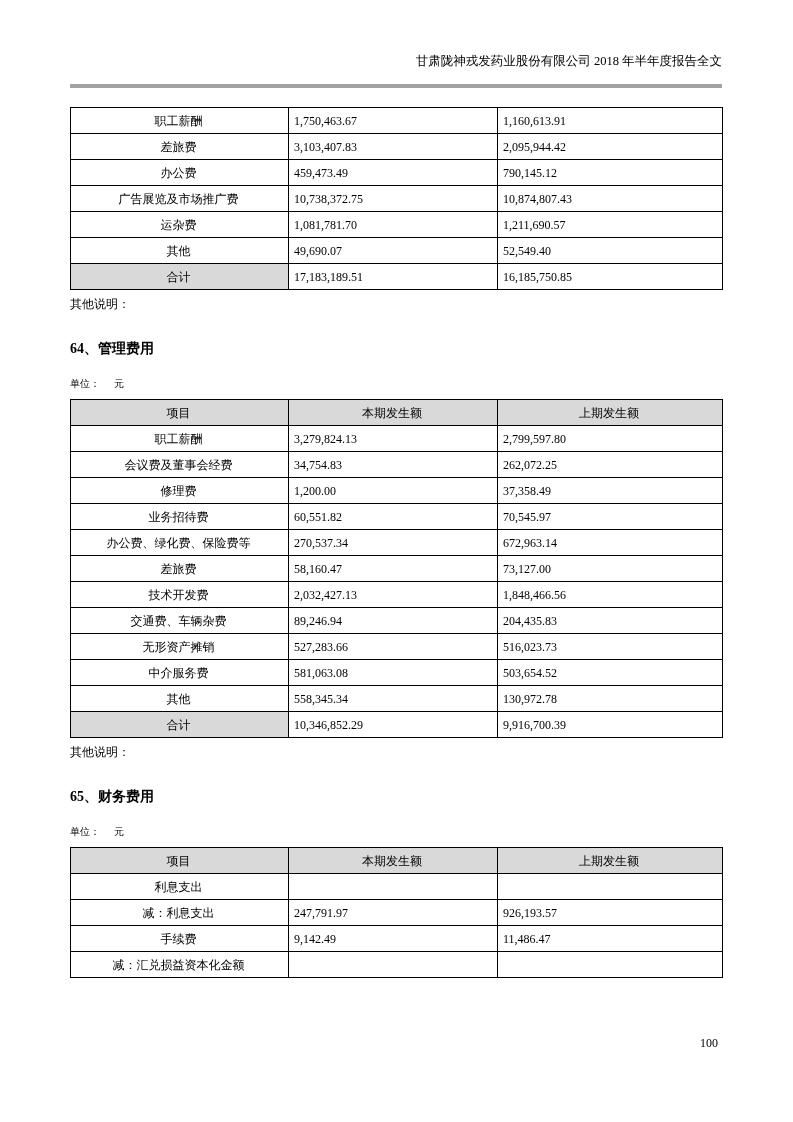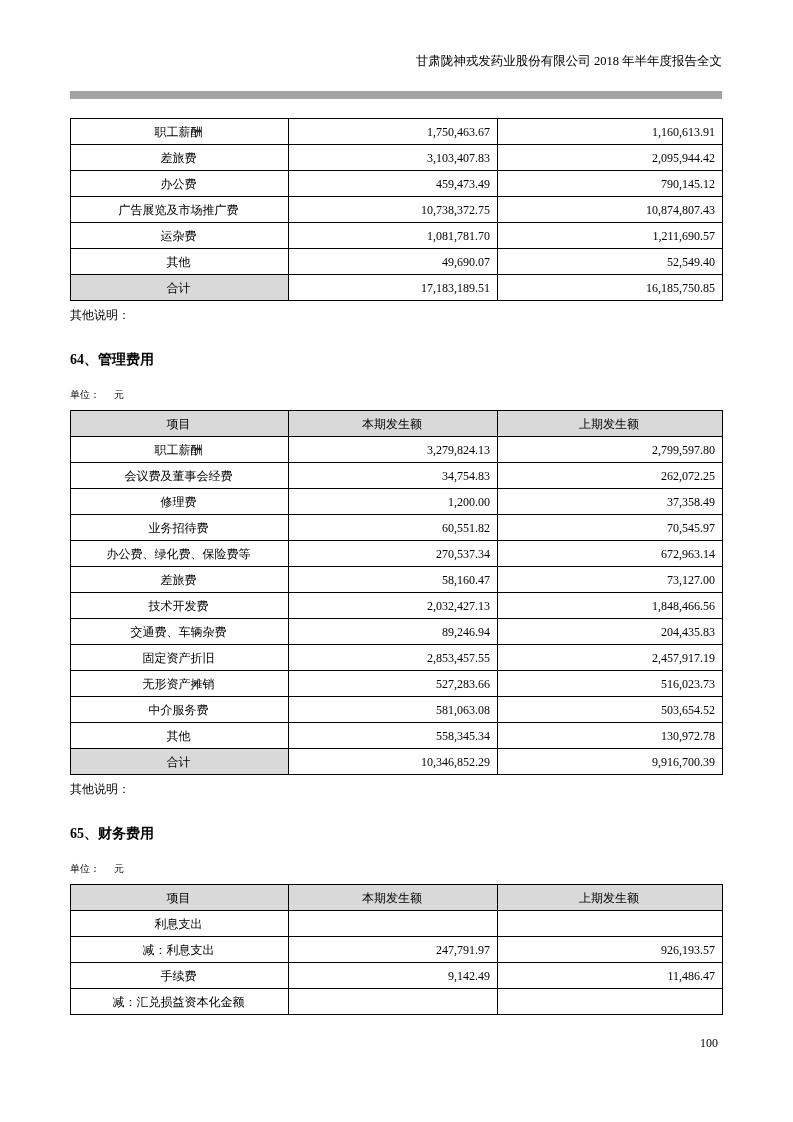--- a/index.html
+++ b/index.html
@@ -10,25 +10,25 @@
     width: 793px; height: 1122px;
     background: #ffffff;
     overflow: hidden;
     font-family: "Liberation Serif", "DejaVu Serif", serif;
     color: #000000;
   }
   .content { margin: 0 71px 0 70px; }
 
   .doc-header {
     padding-top: 54px;
-    padding-bottom: 22px;
+    padding-bottom: 15px;
     text-align: right;
     font-size: 12.5px;
     line-height: 15px;
-    border-bottom: 8px solid #a3a3a3;
+    border-bottom: 4px solid #a3a3a3;
   }
 
   table.fin-table {
     width: 652px;
     border-collapse: collapse;
     table-layout: fixed;
     font-size: 12px;
   }
   table.fin-table.continuation { margin-top: 19px; }
   table.fin-table td, table.fin-table th {
@@ -40,21 +40,21 @@
     overflow: hidden;
     white-space: nowrap;
   }
   table.fin-table th {
     background: #d9d9d9;
     text-align: center;
     padding-left: 5px;
     margin-left: 36px;
   }
   td.c-item { text-align: center; }
-  td.c-num  { text-align: right; }
+  td.c-num  { }
   tr.total-row td.c-item { background: #d9d9d9; }
 
   .note {
     margin-top: 7px;
     font-size: 12px;
     line-height: 15px;
   }
   .section-heading {
     margin-top: 28px;
     font-size: 14px;
@@ -186,25 +186,20 @@
     <td class="c-item">技术开发费</td>
     <td class="c-num">2,032,427.13</td>
     <td class="c-num">1,848,466.56</td>
   </tr>
           <tr>
     <td class="c-item">交通费、车辆杂费</td>
     <td class="c-num">89,246.94</td>
     <td class="c-num">204,435.83</td>
   </tr>
           <tr>
-    <td class="c-item">固定资产折旧</td>
-    <td class="c-num">2,853,457.55</td>
-    <td class="c-num">2,457,917.19</td>
-  </tr>
-          <tr>
     <td class="c-item">无形资产摊销</td>
     <td class="c-num">527,283.66</td>
     <td class="c-num">516,023.73</td>
   </tr>
           <tr>
     <td class="c-item">中介服务费</td>
     <td class="c-num">581,063.08</td>
     <td class="c-num">503,654.52</td>
   </tr>
           <tr>

